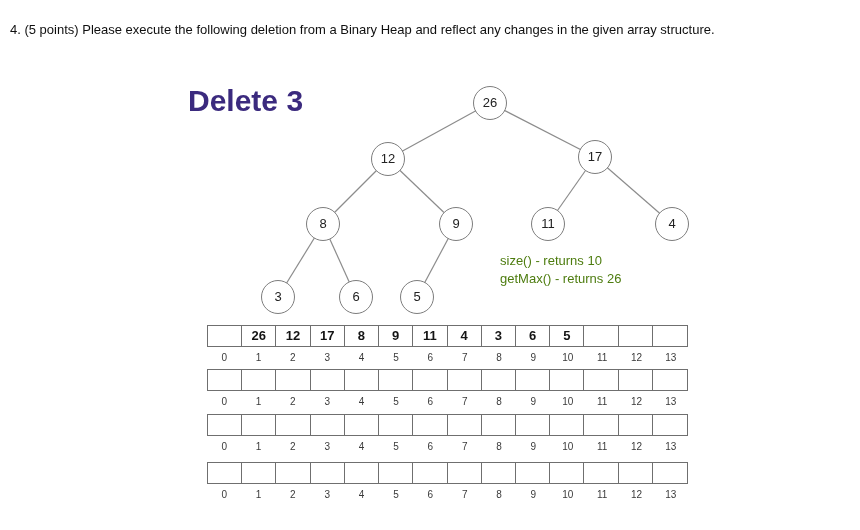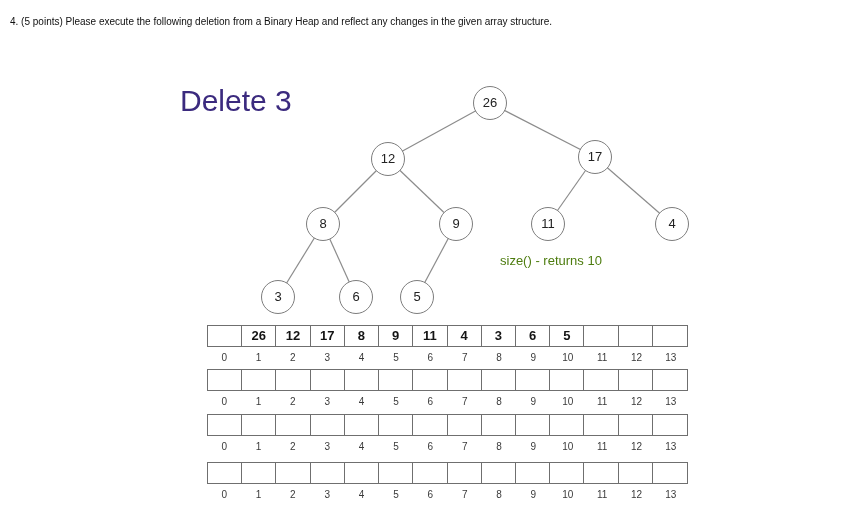--- a/index.html
+++ b/index.html
@@ -11,32 +11,32 @@
   .page {
     position: relative;
     width: 860px;
     height: 530px;
     background: #ffffff;
     overflow: hidden;
   }
   .question {
     position: absolute;
     left: 10px;
-    top: 10px;
+    top: 18px;
     width: 845px;
-    font-size: 10px;
+    font-size: 13px;
     line-height: 24px;
     color: #0f0f0f;
   }
   .title {
     position: absolute;
-    left: 180px;
+    left: 188px;
     top: 82px;
     font-size: 30px;
-    font-weight: normal;
+    font-weight: bold;
     line-height: 37px;
     letter-spacing: 0px;
   }
   .edges {
     position: absolute;
     left: 0;
     top: 0;
   }
   .node {
     position: absolute;
@@ -132,20 +132,21 @@
   <div class="node" style="left:306px; top:207px;">8</div>
   <div class="node" style="left:439px; top:207px;">9</div>
   <div class="node" style="left:531px; top:207px;">11</div>
   <div class="node" style="left:655px; top:207px;">4</div>
   <div class="node" style="left:261px; top:280px;">3</div>
   <div class="node" style="left:339px; top:280px;">6</div>
   <div class="node" style="left:400px; top:280px;">5</div>
 
   <div class="info">
     <div>size() - returns 10</div>
+    <div>getMax() - returns 26</div>
   </div>
 
   <div class="array-section">
       <div class="array-row-group" style="top: 0px;">
         <div class="cells">
           <div class="cell"></div>
           <div class="cell">26</div>
           <div class="cell">12</div>
           <div class="cell">17</div>
           <div class="cell">8</div>

